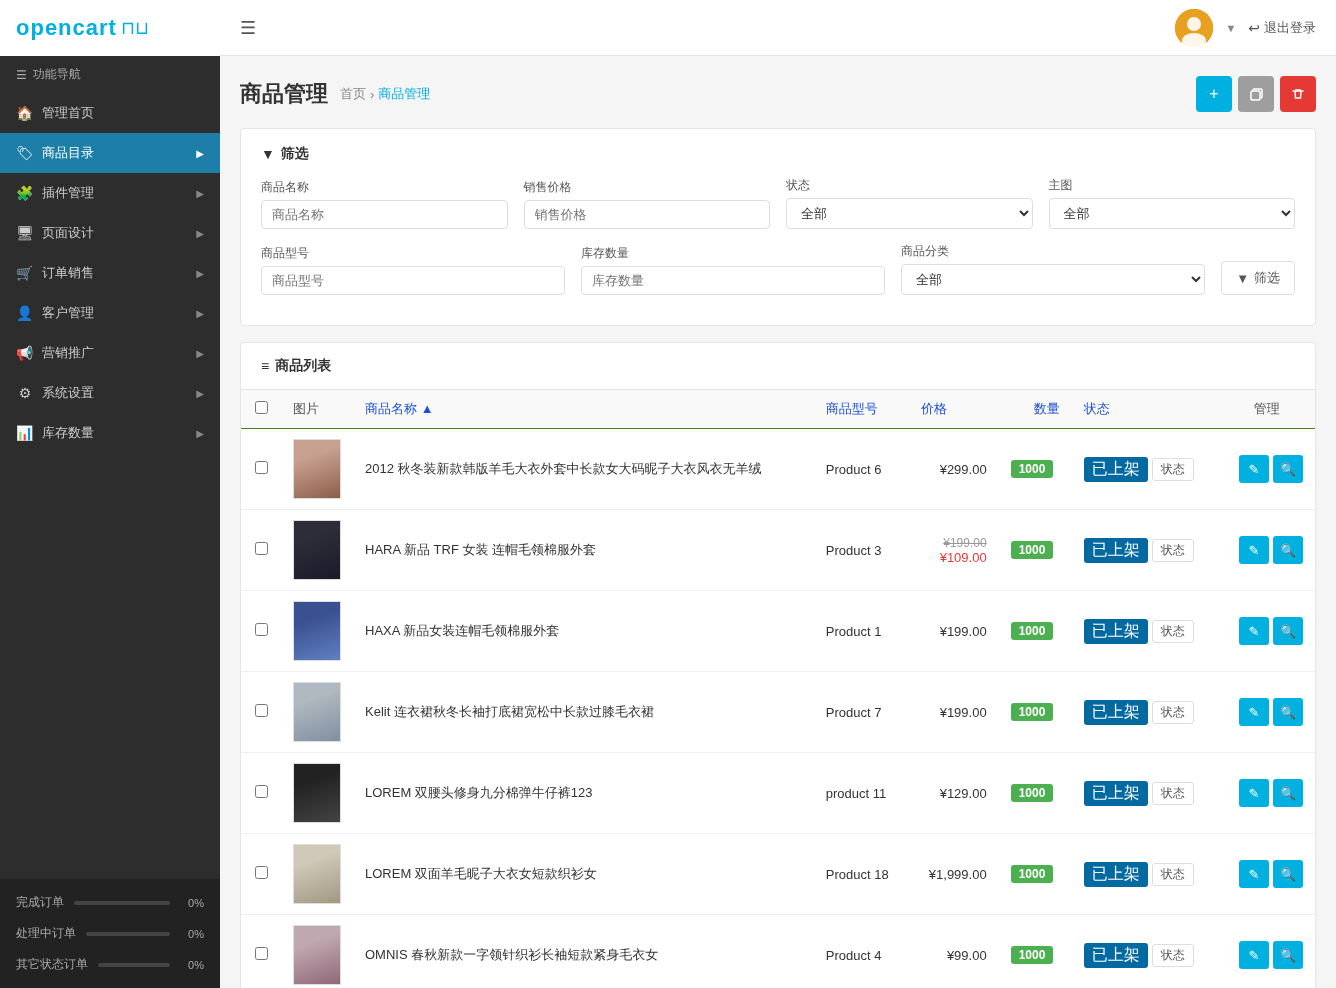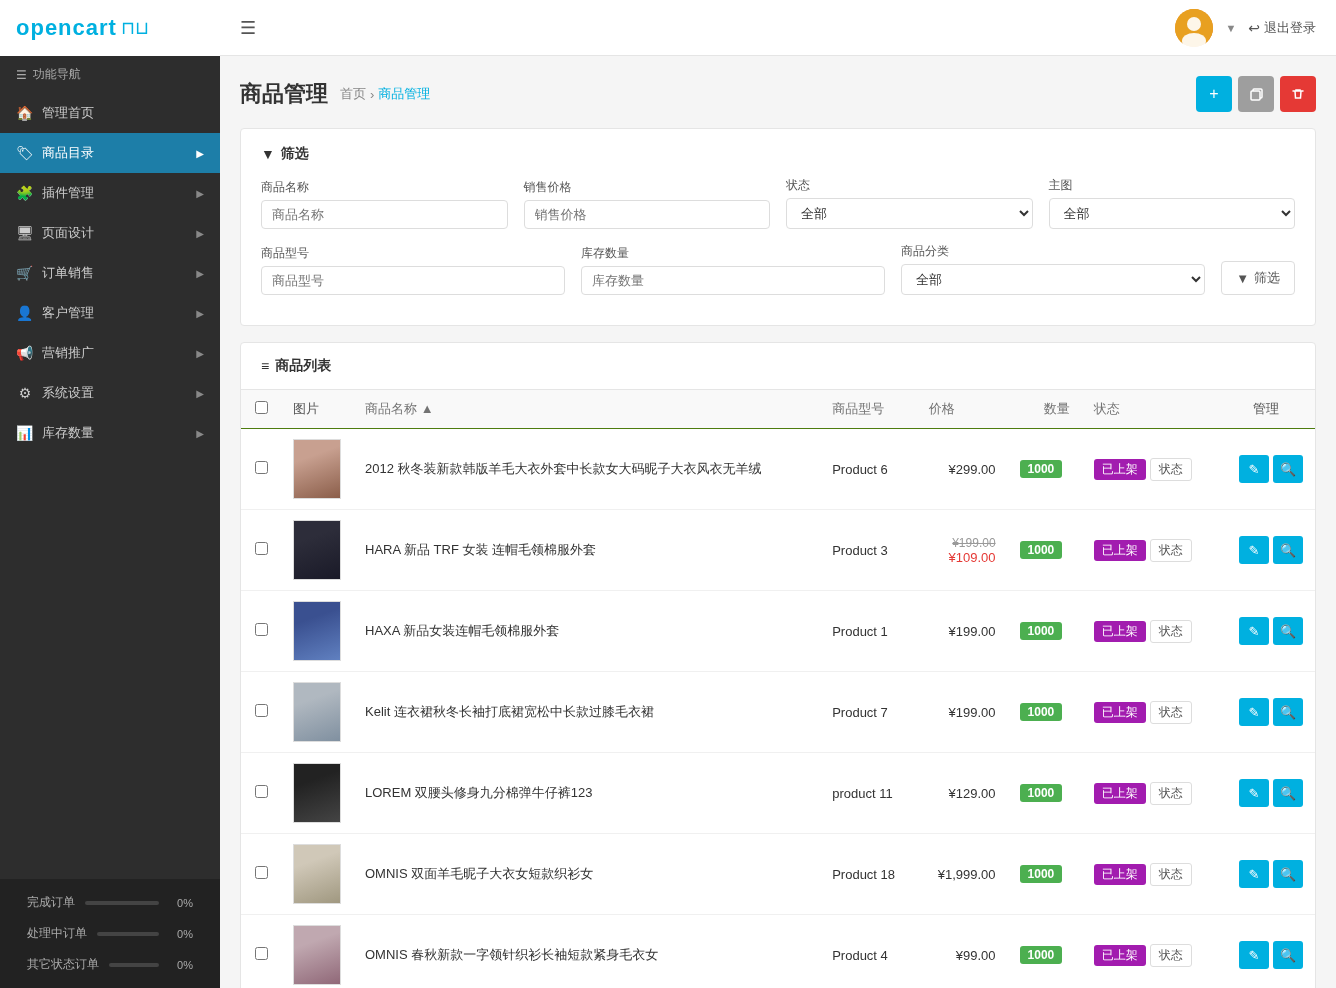--- a/index.html
+++ b/index.html
@@ -53,21 +53,21 @@
       transition: background 0.2s;
       justify-content: space-between;
     }
     .sidebar-item.active { background: #1a1a1a; color: #00c0e0; }
     .sidebar-item.active .sidebar-item-left { color: #00c0e0; }
     .sidebar-item-left { display: flex; align-items: center; gap: 8px; }
     .sidebar-item-arrow { font-size: 10px; color: #888; }
     .sidebar-icon { width: 18px; text-align: center; font-size: 14px; }
 
     
-    .sidebar-stats { margin-top: auto; padding: 8px 11px; background: #222; }
+    .sidebar-stats { margin-top: auto; padding: 8px 0; background: #222; }
     .stat-item { padding: 7px 16px; display: flex; align-items: center; justify-content: space-between; font-size: 12px; color: #aaa; }
     .stat-bar-container { flex: 1; margin: 0 10px; background: #444; height: 4px; border-radius: 2px; }
     .stat-bar { height: 4px; background: #555; border-radius: 2px; }
     .stat-percent { color: #aaa; font-size: 11px; min-width: 24px; text-align: right; }
 
     
     .main { flex: 1; display: flex; flex-direction: column; overflow: hidden; }
 
     
     .topbar {
@@ -130,21 +130,21 @@
       background: #fff;
       border-radius: 4px;
       border: 1px solid #e5e5e5;
     }
     .section-title { font-size: 14px; font-weight: bold; color: #333; padding: 14px 20px; border-bottom: 1px solid #e5e5e5; display: flex; align-items: center; gap: 6px; }
 
     
     table { width: 100%; border-collapse: collapse; }
     thead tr { background: #f9f9f9; border-bottom: 1px solid #4d7c0f; }
     thead th { padding: 10px 12px; text-align: left; font-size: 13px; font-weight: normal; color: #555; white-space: nowrap; }
-    thead th.sortable { color: #737373; cursor: pointer; }
+    thead th.sortable { color: #1d4ed8; cursor: pointer; }
     tbody tr { border-bottom: 1px solid #f0f0f0; }
     tbody td { padding: 10px 12px; font-size: 13px; color: #333; vertical-align: middle; }
     .checkbox-cell { width: 40px; text-align: center; }
     .img-cell { width: 60px; }
     .product-img { width: 48px; height: 60px; background: #f0f0f0; border: 1px solid #ddd; object-fit: cover; display: flex; align-items: center; justify-content: center; overflow: hidden; }
 
     
     .img-p6 { background: linear-gradient(160deg, #c8a090 30%, #8b5e4a 100%); }
     .img-p3 { background: linear-gradient(160deg, #2d2d3a 30%, #1a1a28 100%); }
     .img-p1 { background: linear-gradient(160deg, #3a5090 30%, #6080c0 100%); }
@@ -152,21 +152,21 @@
     .img-p11 { background: linear-gradient(160deg, #222 30%, #444 100%); }
     .img-p18 { background: linear-gradient(160deg, #d0c8b8 30%, #a09880 100%); }
     .img-p4 { background: linear-gradient(160deg, #c0a8b0 30%, #906878 100%); }
 
     .price-cell { text-align: right; white-space: nowrap; }
     .price-original { color: #999; text-decoration: line-through; font-size: 12px; }
     .price-current { color: #e53935; }
     .price-normal { color: #333; }
     .qty-badge { background: #4caf50; color: #fff; border-radius: 3px; padding: 2px 8px; font-size: 12px; font-weight: bold; display: inline-block; }
     .status-cell { display: flex; align-items: center; gap: 4px; }
-    .status-badge { background: #a21caf; color: #fff; border-radius: 3px; padding: 2px 8px; font-size: 12px; display: inline-block; white-space: nowrap; }
+    .status-badge { background: #0369a1; color: #fff; border-radius: 3px; padding: 2px 8px; font-size: 16px; display: inline-block; white-space: nowrap; }
     .status-text-btn { border: 1px solid #ddd; background: #fff; border-radius: 3px; padding: 2px 8px; font-size: 12px; color: #555; cursor: pointer; white-space: nowrap; }
     .manage-cell { display: flex; gap: 4px; justify-content: flex-end; }
     .btn-edit { background: #00b0e0; color: #fff; border: none; border-radius: 3px; width: 30px; height: 28px; cursor: pointer; display: flex; align-items: center; justify-content: center; font-size: 13px; }
     .btn-search { background: #00b0e0; color: #fff; border: none; border-radius: 3px; width: 30px; height: 28px; cursor: pointer; display: flex; align-items: center; justify-content: center; font-size: 13px; }
     th.checkbox-cell input, td.checkbox-cell input { cursor: pointer; }
   </style>
 </head>
 <body>
 
 <div class="sidebar">
@@ -562,21 +562,21 @@
     </td>
   </tr>
             <tr>
     <td class="checkbox-cell">
       <input type="checkbox" style="">
     </td>
     <td class="img-cell">
       <div class="product-img img-p18"></div>
     </td>
     <td>
-      <span>OMNIS 双面羊毛昵子大衣女短款织衫女</span>
+      <span>LOREM 双面羊毛昵子大衣女短款织衫女</span>
     </td>
     <td>
       <span>Product 18</span>
     </td>
     <td class="price-cell">
       <div class="price-normal">¥1,999.00</div>
     </td>
     <td>
       <span class="qty-badge">1000</span>
     </td>

